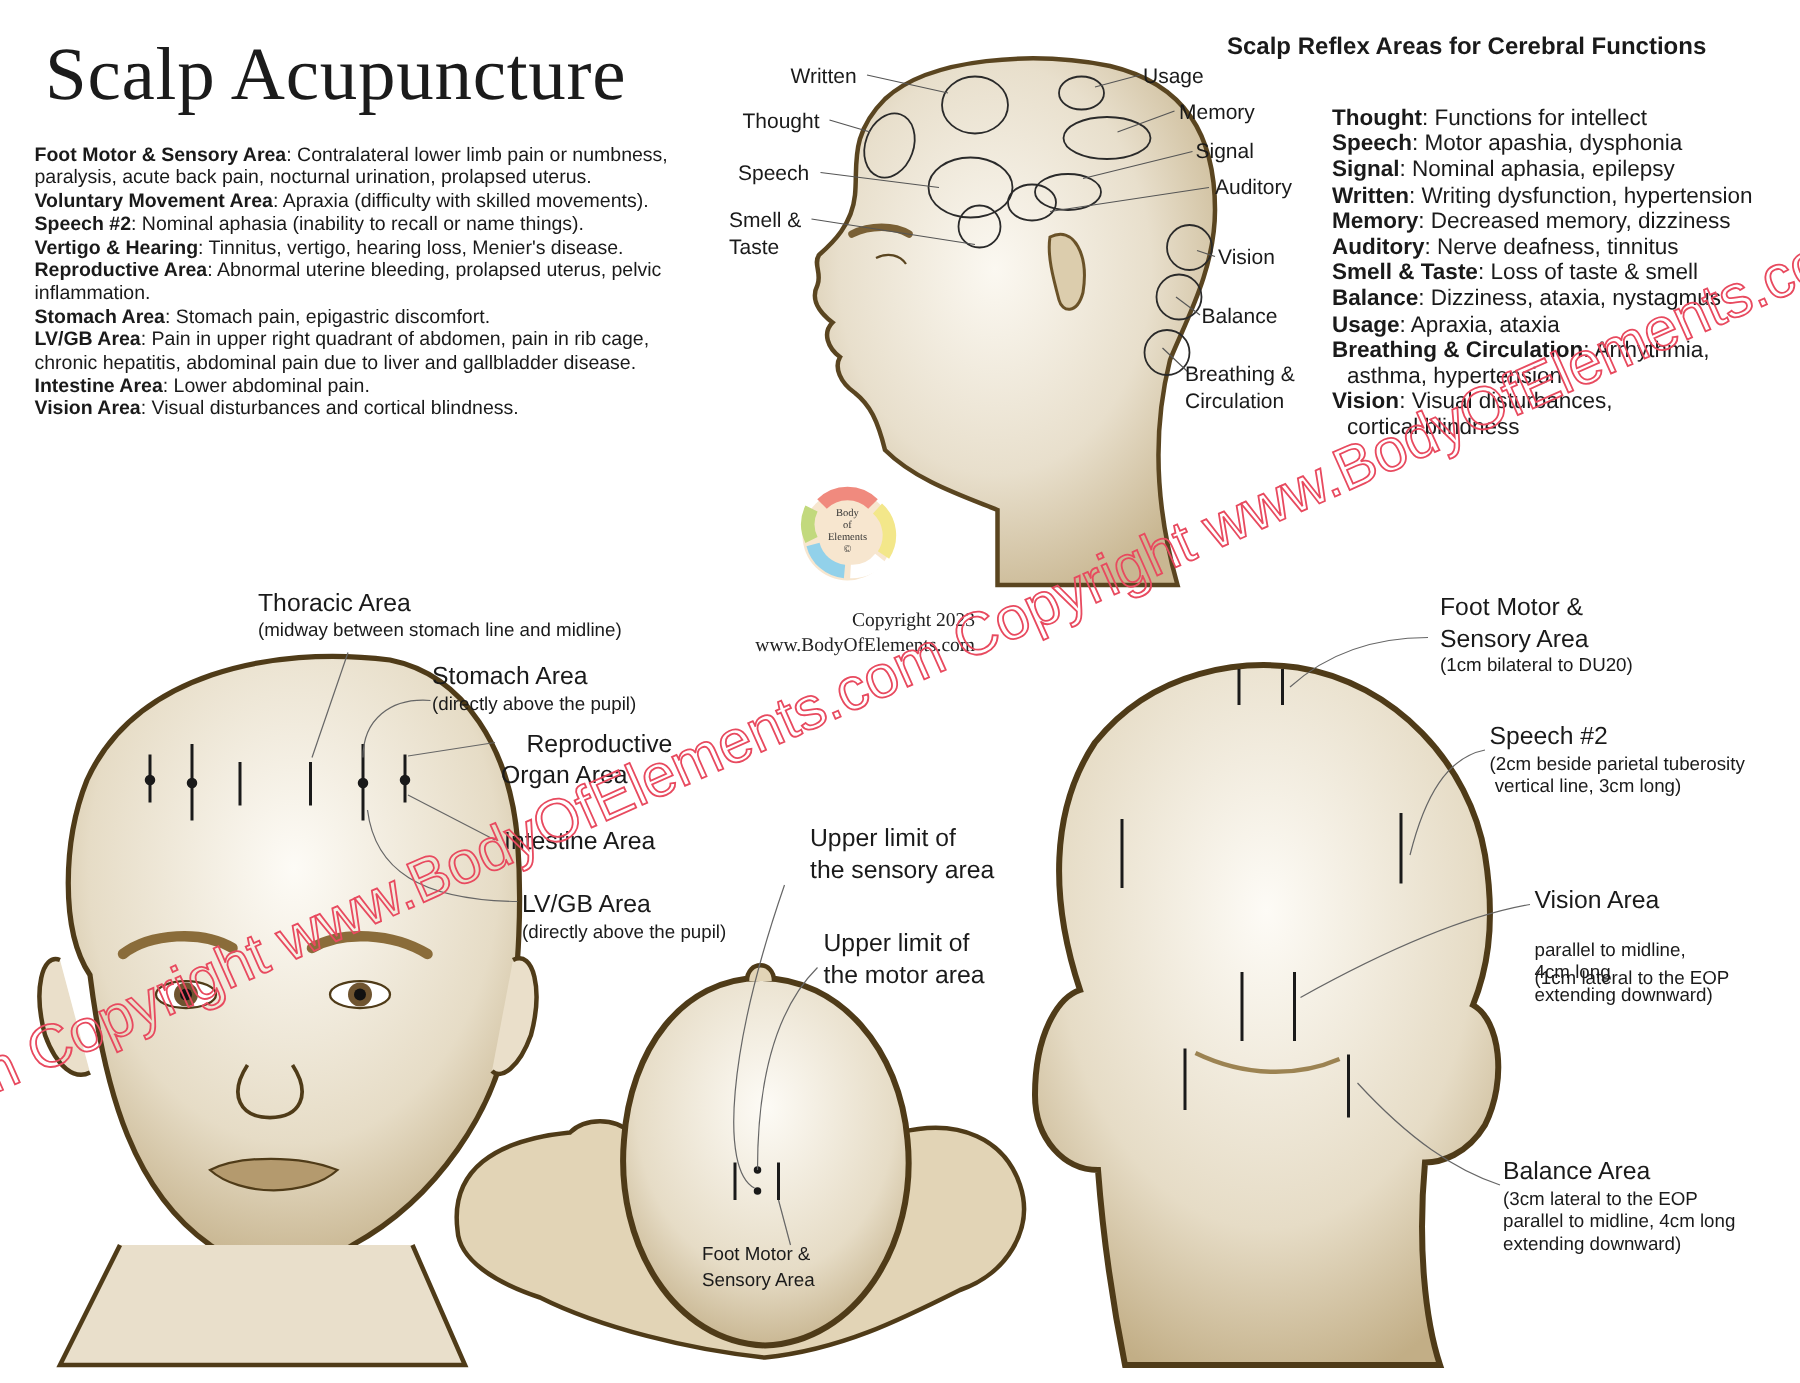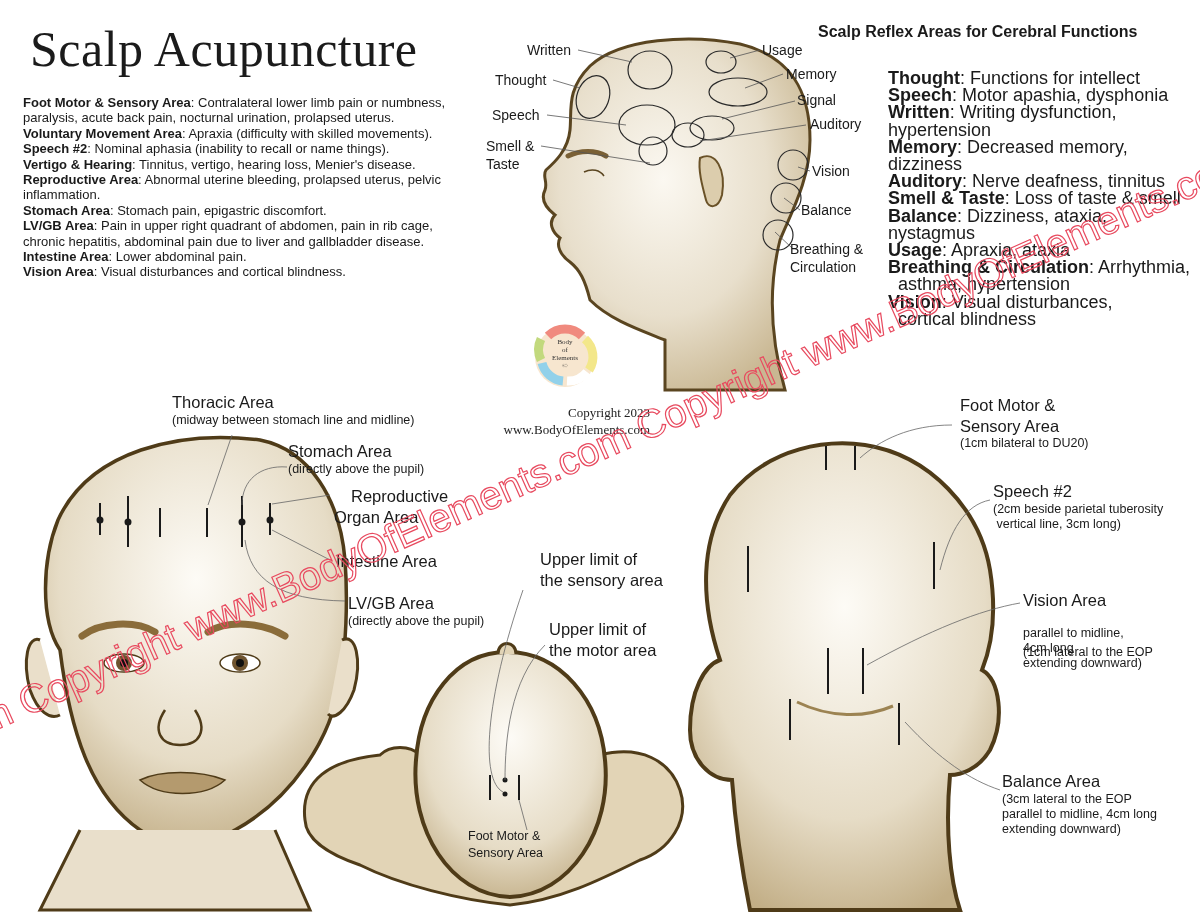--- a/index.html
+++ b/index.html
@@ -3,21 +3,21 @@
 <meta charset="utf-8">
 <style>
   * { box-sizing: border-box; margin: 0; padding: 0; }
   html, body { width: 1200px; height: 922px; background: #ffffff; overflow: hidden; }
   body { position: relative; font-family: "Liberation Sans", sans-serif; color: #1a1a1a; }
   .abs { position: absolute; }
   .title { left: 30px; top: 20px; font-family: "Liberation Serif", "DejaVu Serif", serif; font-size: 50px; font-weight: normal; letter-spacing: 0.5px; color: #1b1b1b; }
   .desc-list { left: 23px; top: 95px; width: 450px; font-size: 13px; line-height: 15.4px; }
   .desc-list .item b, .reflex-list .item b { font-weight: bold; }
   .reflex-title { left: 818px; top: 23px; font-size: 16px; font-weight: bold; }
-  .reflex-list { left: 888px; top: 70px; width: 310px; font-size: 18px; line-height: 17.2px; }
+  .reflex-list { left: 888px; top: 70px; width: 310px; font-size: 15px; line-height: 17.2px; }
   .reflex-list .indent { padding-left: 10px; }
   .lbl { font-size: 14px; color: #1a1a1a; white-space: nowrap; }
   .lbl-lg { font-size: 16.5px; line-height: 19px; color: #1a1a1a; }
   .lbl-sm { font-size: 12.5px; line-height: 15px; color: #1a1a1a; text-align: center; }
   .copyright { font-family: "Liberation Serif", serif; font-size: 13px; text-align: right; line-height: 17px; color: #222; }
   svg.art { position: absolute; left: 0; top: 0; }
   .wm { position: absolute; font-size: 40px; color: transparent; -webkit-text-stroke: 1.2px #e84a5f; white-space: nowrap; transform-origin: left center; pointer-events: none; }
 </style>
 </head>
 <body>
@@ -165,20 +165,21 @@
   <div class="item"><b>Stomach Area</b><span>: Stomach pain, epigastric discomfort.</span></div>
   <div class="item"><b>LV/GB Area</b><span>: Pain in upper right quadrant of abdomen, pain in rib cage, chronic hepatitis, abdominal pain due to liver and gallbladder disease.</span></div>
   <div class="item"><b>Intestine Area</b><span>: Lower abdominal pain.</span></div>
   <div class="item"><b>Vision Area</b><span>: Visual disturbances and cortical blindness.</span></div>
 </div>
 
 <div class="abs reflex-title">Scalp Reflex Areas for Cerebral Functions</div>
 <div class="abs reflex-list">
   <div class="item"><b>Thought</b><span>: Functions for intellect</span></div>
   <div class="item"><b>Speech</b><span>: Motor apashia, dysphonia</span></div>
+  <div class="item"><b>Signal</b><span>: Nominal aphasia, epilepsy</span></div>
   <div class="item"><b>Written</b><span>: Writing dysfunction, hypertension</span></div>
   <div class="item"><b>Memory</b><span>: Decreased memory, dizziness</span></div>
   <div class="item"><b>Auditory</b><span>: Nerve deafness, tinnitus</span></div>
   <div class="item"><b>Smell &amp; Taste</b><span>: Loss of taste &amp; smell</span></div>
   <div class="item"><b>Balance</b><span>: Dizziness, ataxia, nystagmus</span></div>
   <div class="item"><b>Usage</b><span>: Apraxia, ataxia</span></div>
   <div class="item"><b>Breathing &amp; Circulation</b><span>: Arrhythmia,</span></div>
   <div class="item indent">asthma, hypertension</div>
   <div class="item"><b>Vision</b><span>: Visual disturbances,</span></div>
   <div class="item indent">cortical blindness</div>

